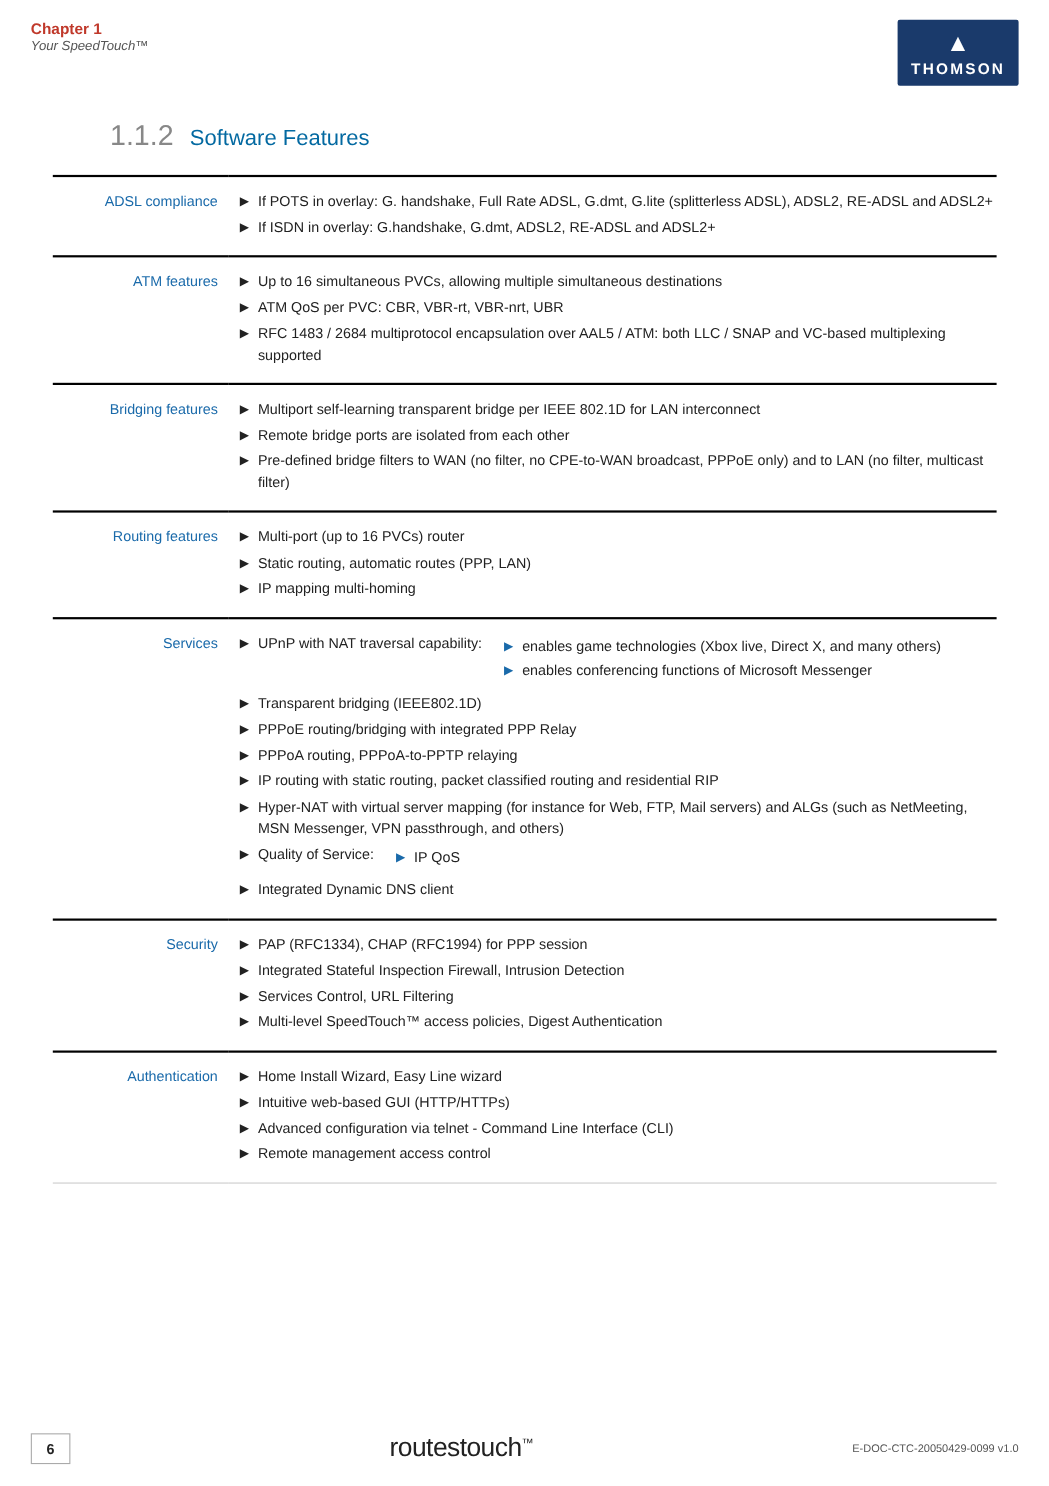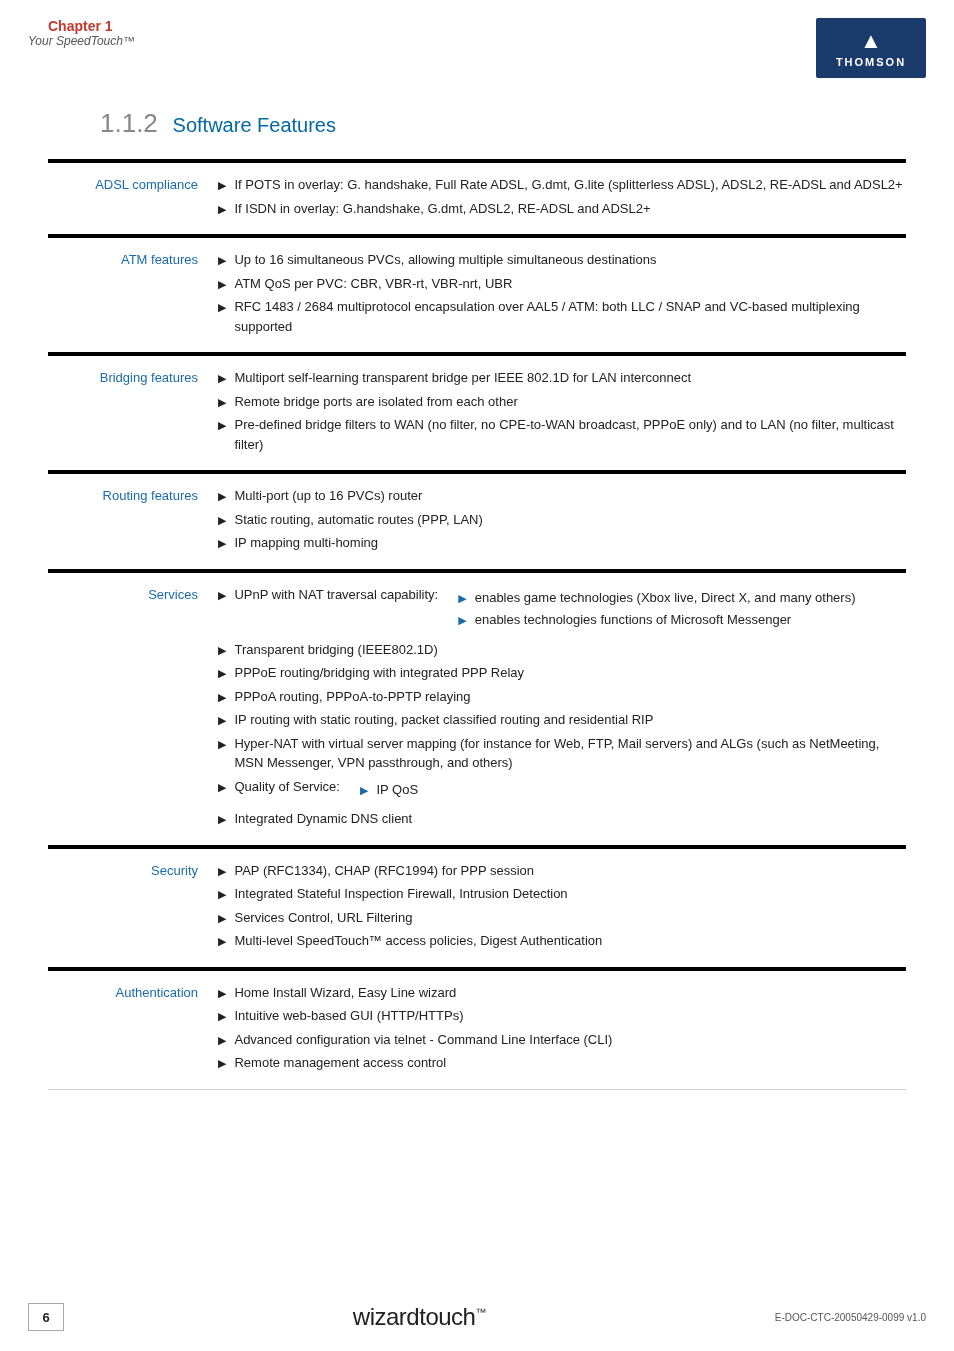--- a/index.html
+++ b/index.html
@@ -17,21 +17,20 @@
     .page-header {
       display: flex;
       justify-content: space-between;
       align-items: flex-start;
       padding: 18px 28px 0 28px;
     }
     .chapter-label {
       color: #c0392b;
       font-size: 14px;
       font-weight: bold;
-      margin-left: 20px;
     }
     .chapter-sub {
       font-size: 12px;
       color: #555;
       font-style: italic;
     }
     .logo-area {
       display: flex;
       flex-direction: column;
       align-items: flex-end;
@@ -46,21 +45,21 @@
       justify-content: center;
       border-radius: 2px;
     }
     .logo-icon {
       color: #fff;
       font-size: 22px;
       margin-bottom: 2px;
     }
     .logo-text {
       color: #fff;
-      font-size: 11px;
+      font-size: 14px;
       font-weight: bold;
       letter-spacing: 2px;
     }
 
     
     .page-title-area {
       padding: 30px 28px 10px 100px;
     }
     .section-number {
       color: #888;
@@ -79,21 +78,21 @@
       margin: 0 20px;
     }
 
     
     .feature-table {
       width: 100%;
       border-collapse: collapse;
     }
 
     .feature-row {
-      border-top: 4px solid #000000;
+      border-top: 2px solid #000000;
       vertical-align: top;
     }
     .feature-row:last-child {
       border-bottom: 1px solid #ccc;
     }
 
     .label-cell {
       width: 160px;
       padding: 14px 10px 14px 0;
       text-align: right;
@@ -291,21 +290,21 @@
               <li>
                 <span class="arrow">▶</span>
                 <span>UPnP with NAT traversal capability:</span>
                 <ul class="sub-list">
                   <li>
                     <span class="arrow">▶</span>
                     <span>enables game technologies (Xbox live, Direct X, and many others)</span>
                   </li>
                   <li>
                     <span class="arrow">▶</span>
-                    <span>enables technologies functions of Microsoft Messenger</span>
+                    <span>enables conferencing functions of Microsoft Messenger</span>
                   </li>
                 </ul>
               </li>
               <li>
                 <span class="arrow">▶</span>
                 <span>Transparent bridging (IEEE802.1D)</span>
               </li>
               <li>
                 <span class="arrow">▶</span>
                 <span>PPPoE routing/bridging with integrated PPP Relay</span>
@@ -385,16 +384,16 @@
             </ul>
           </td>
         </tr>
       </tbody>
   </table>
 </div>
 
 <div class="page-footer">
   <div class="page-number-box">6</div>
   <div class="footer-brand">
-    <span>wizard</span><strong>touch</strong><sup>™</sup>
+    <span>routes</span><strong>touch</strong><sup>™</sup>
   </div>
   <div class="footer-doc">E-DOC-CTC-20050429-0099 v1.0</div>
 </div>
 
 </body></html>

